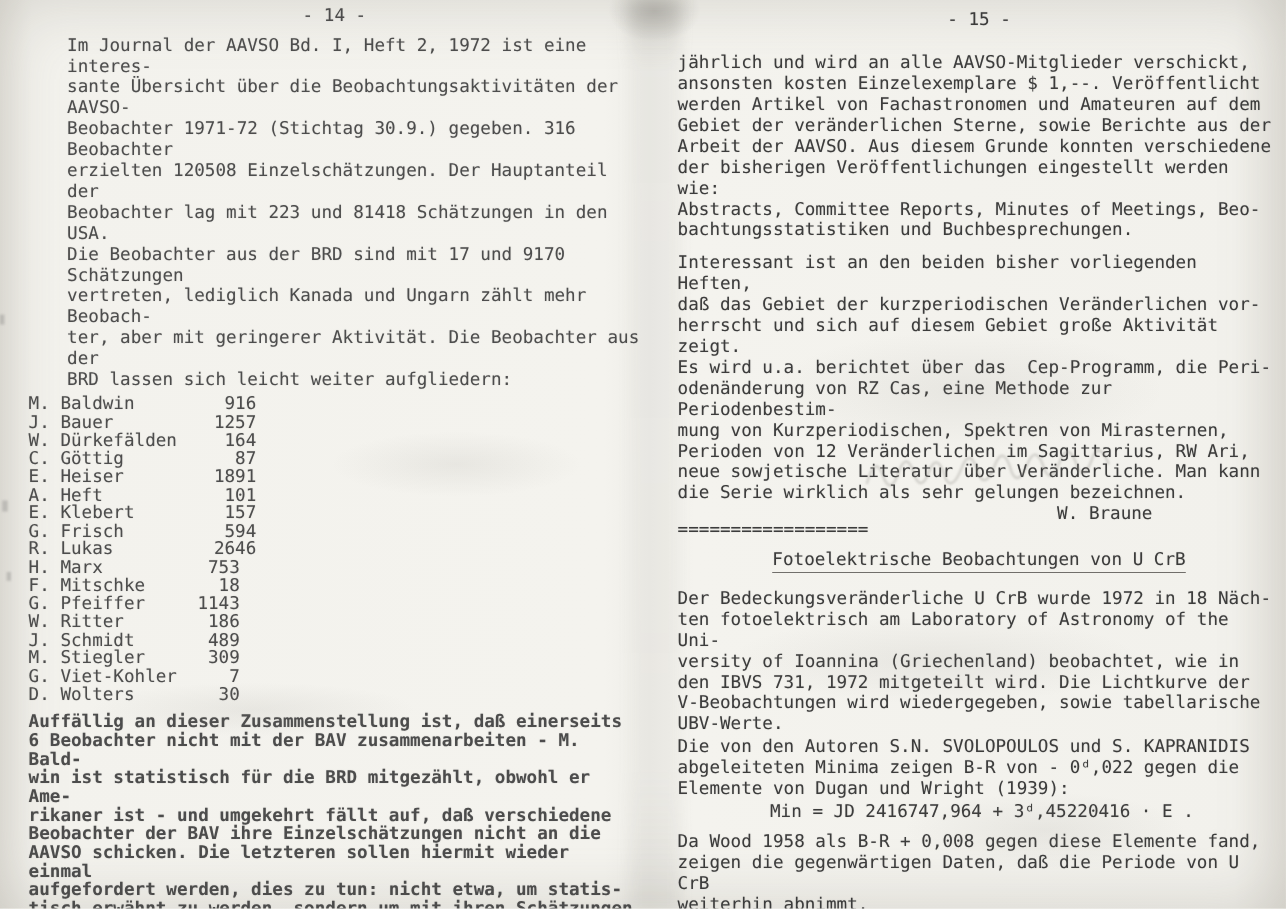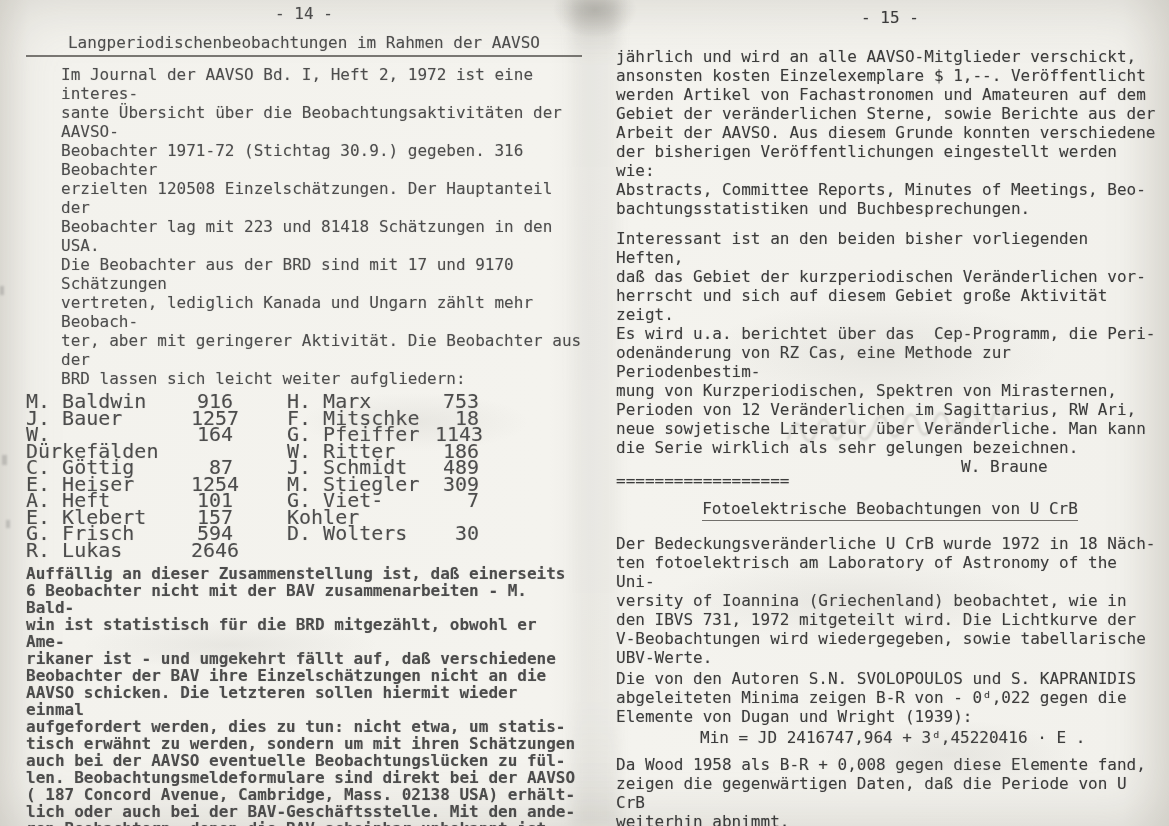--- a/index.html
+++ b/index.html
@@ -21,21 +21,21 @@
   .title{margin-top:10px;text-align:center;font-size:16px;line-height:19px;
          border-bottom:2px solid rgba(80,78,74,.75);padding-bottom:3px;}
   .para{white-space:pre-wrap;font-size:16px;line-height:19px;}
   .p-l1{margin-top:8px;margin-left:35px;}
   .p-l2{margin-top:7px;line-height:17px;font-weight:bold;}
   .p-r1{margin-top:20px;}
   .p-r2{margin-top:11px;}
   .p-r3{margin-top:13px;}
   .p-r4{margin-top:2px;}
   .p-r5{margin-top:8px;}
-  .obs-table{margin-top:5px;display:flex;font-size:20px;line-height:16.5px;}
+  .obs-table{margin-top:5px;display:flex;font-size:16px;line-height:16.5px;flex-direction:column;}
   .obs-col{display:flex;flex-direction:column;}
   .obs-col-1{margin-right:54px;}
   .obs-row{display:flex;}
   .obs-col-1 .obs-name{width:165px;}
   .obs-col-1 .obs-count{width:42px;text-align:right;}
   .obs-col-2 .obs-name{width:148px;}
   .obs-col-2 .obs-count{width:44px;text-align:right;}
   .signature{font-size:16px;line-height:19px;}
   .sig-l{margin-left:332px;margin-top:3px;}
   .sig-r1{margin-left:345px;margin-top:0;}
@@ -56,21 +56,20 @@
   .edge-mark{position:absolute;pointer-events:none;background:rgba(90,90,90,.25);filter:blur(1px);}
 </style>
 </head>
 <body>
 
 <div class="vignette"></div>
 <div class="gutter-shadow"></div>
 
 <div class="page page-left">
   <div class="page-num">- 14 -</div>
-  <div class="title">Langperiodischenbeobachtungen im Rahmen der AAVSO</div>
   <div class="para p-l1">Im Journal der AAVSO Bd. I, Heft 2, 1972 ist eine interes-
 sante Übersicht über die Beobachtungsaktivitäten der AAVSO-
 Beobachter 1971-72 (Stichtag 30.9.) gegeben. 316 Beobachter
 erzielten 120508 Einzelschätzungen. Der Hauptanteil der
 Beobachter lag mit 223 und 81418 Schätzungen in den USA.
 Die Beobachter aus der BRD sind mit 17 und 9170 Schätzungen
 vertreten, lediglich Kanada und Ungarn zählt mehr Beobach-
 ter, aber mit geringerer Aktivität. Die Beobachter aus der
 BRD lassen sich leicht weiter aufgliedern:</div>
 
@@ -87,21 +86,21 @@
       <div class="obs-row">
           <span class="obs-name">W. Dürkefälden</span>
           <span class="obs-count">164</span>
         </div>
       <div class="obs-row">
           <span class="obs-name">C. Göttig</span>
           <span class="obs-count">87</span>
         </div>
       <div class="obs-row">
           <span class="obs-name">E. Heiser</span>
-          <span class="obs-count">1254</span>
+          <span class="obs-count">1891</span>
         </div>
       <div class="obs-row">
           <span class="obs-name">A. Heft</span>
           <span class="obs-count">101</span>
         </div>
       <div class="obs-row">
           <span class="obs-name">E. Klebert</span>
           <span class="obs-count">157</span>
         </div>
       <div class="obs-row">

